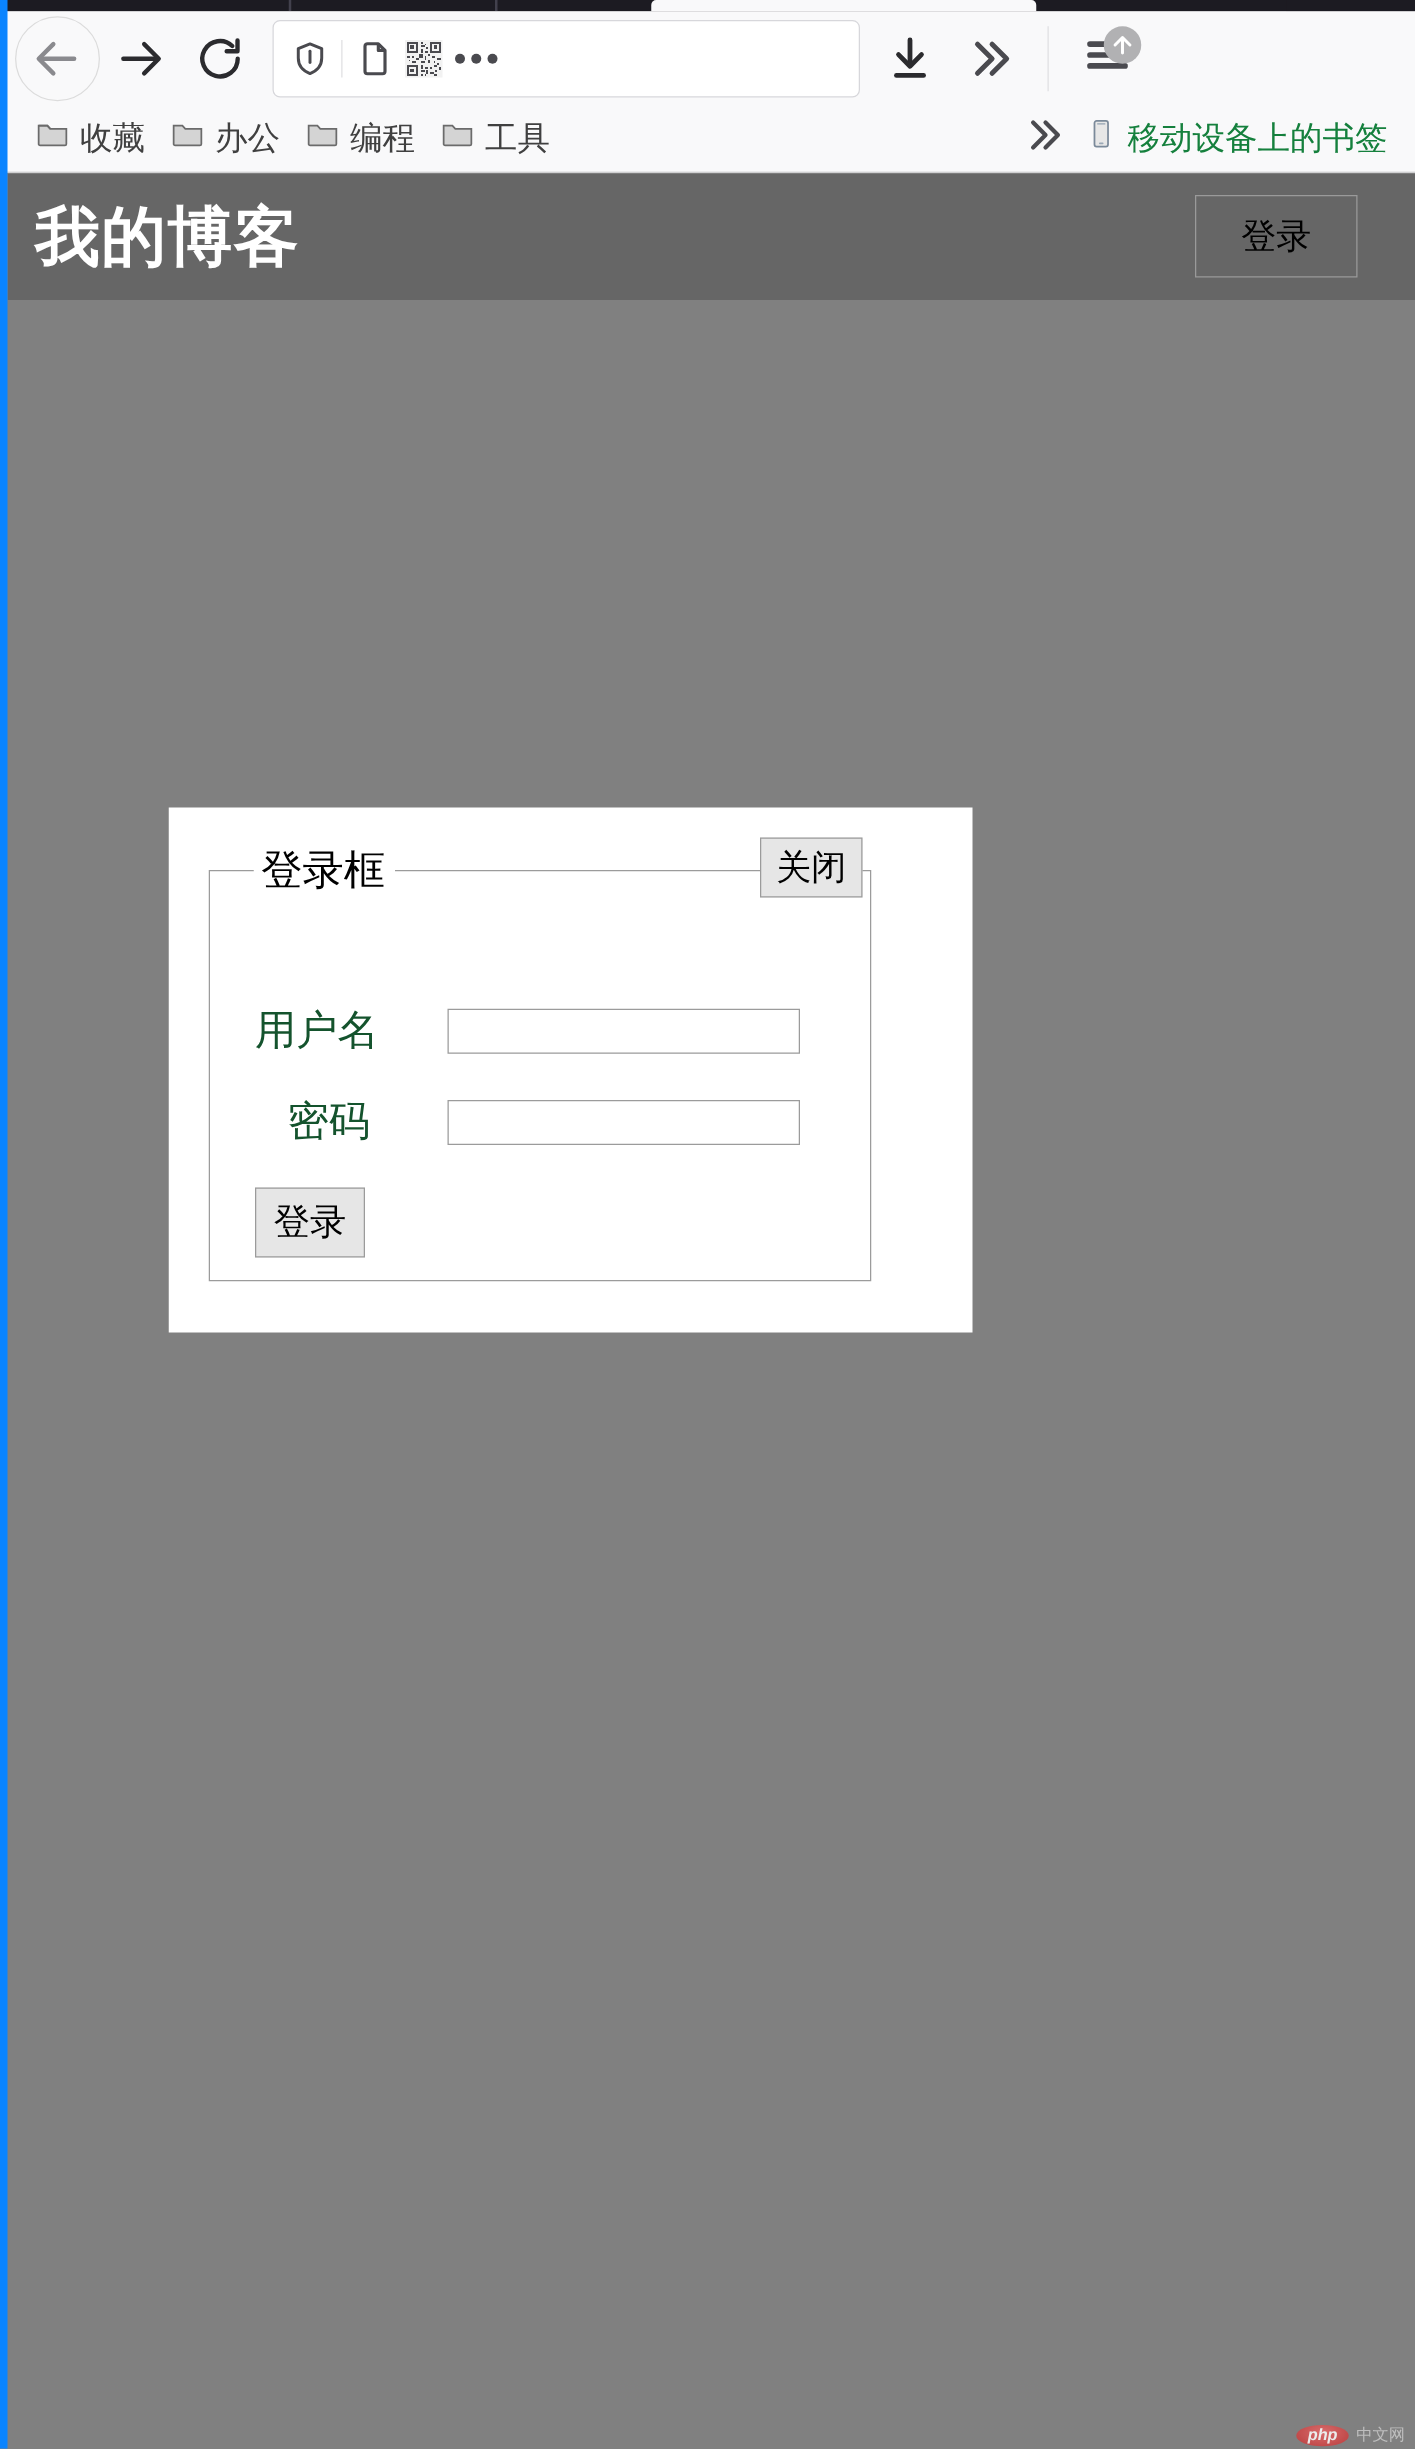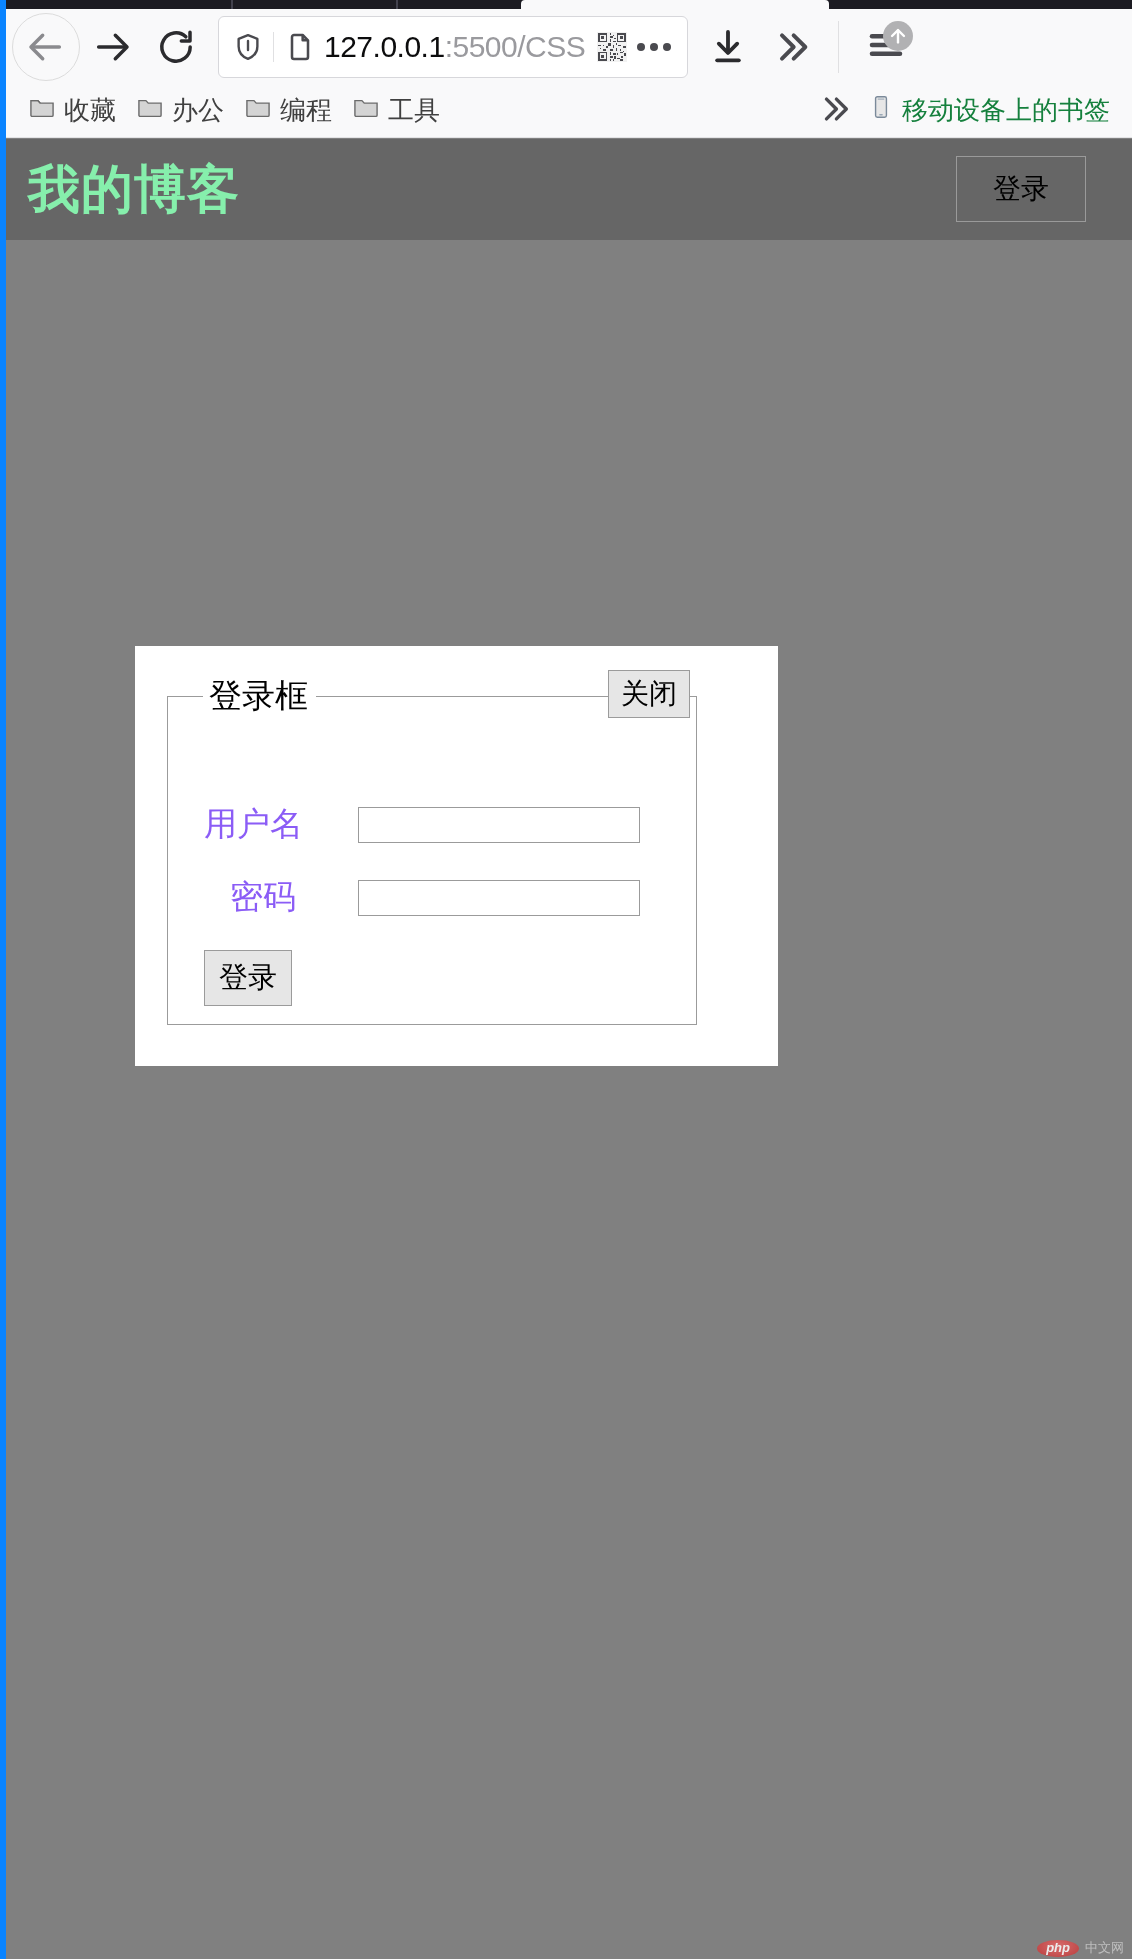--- a/index.html
+++ b/index.html
@@ -110,21 +110,21 @@
     background: #808080;
     overflow: hidden;
   }
   .site-header {
     position: relative;
     width: 1126px; height: 101px;
     background: #666666;
     display: flex; align-items: center;
   }
   .site-title {
-    font-size: 52px; font-weight: bold; color: #86efac;
+    font-size: 52px; font-weight: bold; color: #ffffff;
     margin-left: 22px; letter-spacing: 1px;
   }
   .login-top-btn {
     position: absolute; right: 46px; top: 17px;
     width: 130px; height: 66px;
     background: #666666;
     border: 1px solid #9a9a9a;
     font-size: 28px; color: #000000;
     font-family: "Liberation Sans", "DejaVu Sans", sans-serif;
     display: flex; align-items: center; justify-content: center;
@@ -161,21 +161,21 @@
     display: flex; align-items: center; justify-content: center;
     cursor: pointer;
   }
 
   .field-row {
     position: absolute; left: 36px;
     display: flex; align-items: center;
   }
   .field-row.r1 { top: 105px; }
   .field-row.r2 { top: 178px; }
-  .field-label { font-size: 33px; color: #8b5cf6; white-space: nowrap; }
+  .field-label { font-size: 33px; color: #14532d; white-space: nowrap; }
   .field-row.r1 .field-label { width: 118px; }
   .field-row.r2 .field-label { width: 118px; text-align: center; }
   .field-input {
     width: 282px; height: 36px;
     border: 1px solid #9b9b9b;
     background: #ffffff;
     font-size: 22px;
     padding: 0 4px;
     font-family: "Liberation Sans", "DejaVu Sans", sans-serif;
   }
@@ -258,21 +258,20 @@
           <path d="M12 7.2v7.2" stroke-linecap="round"></path>
         </svg>
       </span>
       <span class="vsep"></span>
       <span class="pageicon">
         <svg width="32" height="32" viewBox="0 0 24 24" fill="none" stroke="#4a4a4f" stroke-width="1.9" stroke-linejoin="round">
           <path d="M14 3H7.5A1.5 1.5 0 0 0 6 4.5v15A1.5 1.5 0 0 0 7.5 21h9a1.5 1.5 0 0 0 1.5-1.5V7z"></path>
           <polyline points="14,3 14,7 18,7"></polyline>
         </svg>
       </span>
-      <span class="urltext"><span>127.0.0.1</span><span class="dim">:5500/CSS</span></span>
       <span class="qr">
         <svg width="30" height="30" viewBox="0 0 21 21" shape-rendering="crispEdges">
           <rect width="21" height="21" fill="#f2f2f2"></rect>
           <g fill="#4a4a4f">
             <rect x="1" y="1" width="6" height="1"></rect>
               <rect x="1" y="1" width="1" height="6"></rect>
             <rect x="6" y="1" width="1" height="6"></rect>
               <rect x="1" y="6" width="6" height="1"></rect>
             <rect x="3" y="3" width="2" height="2"></rect>
             <rect x="14" y="1" width="6" height="1"></rect>

